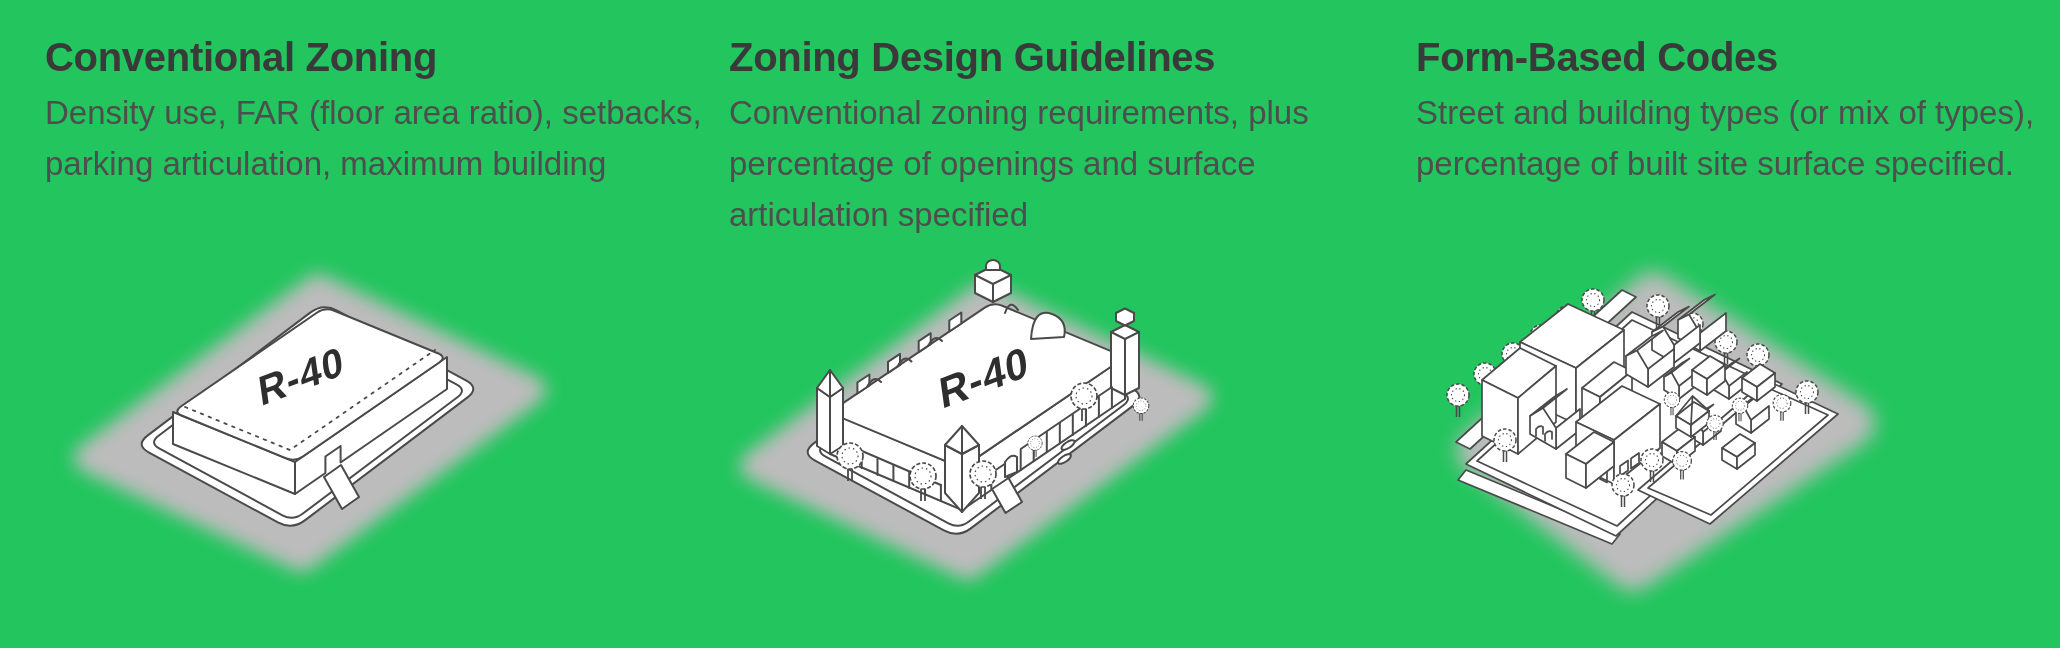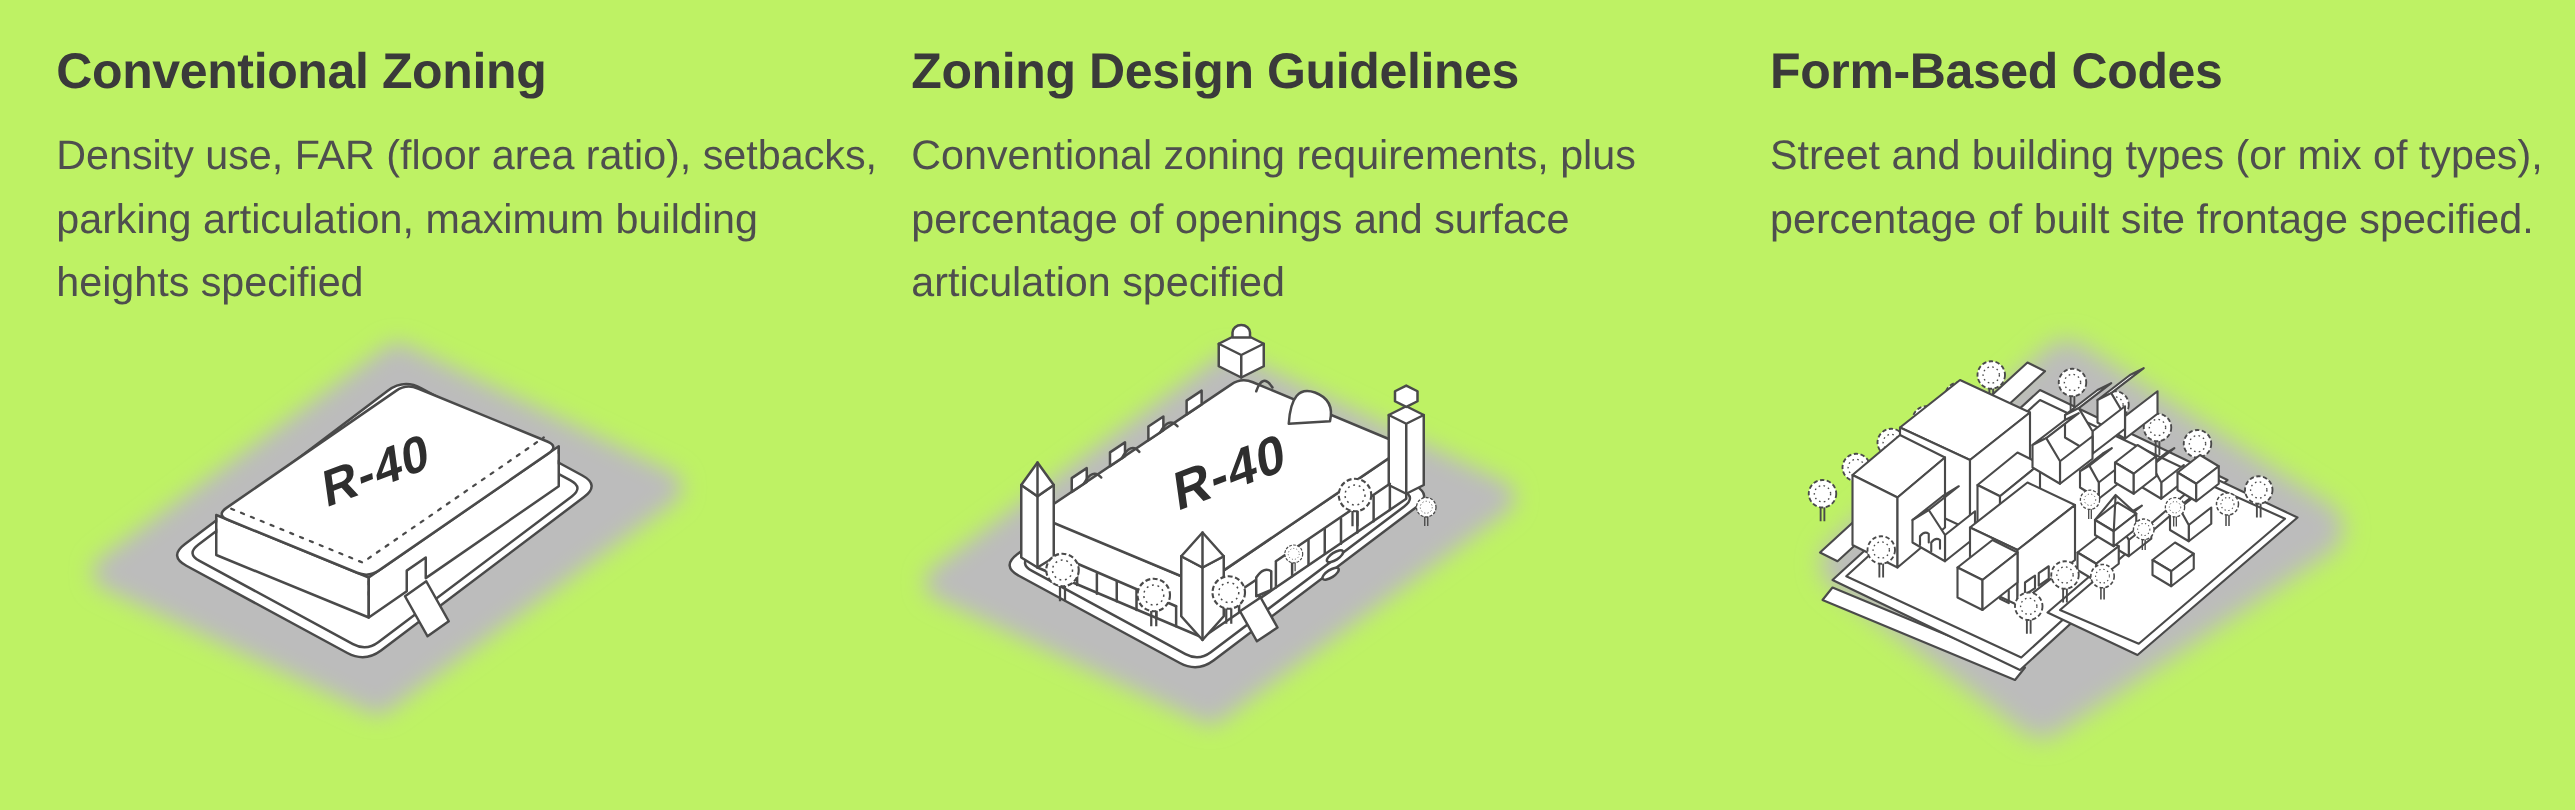--- a/index.html
+++ b/index.html
@@ -1,57 +1,56 @@
 <!DOCTYPE html>
 <html><head>
 <meta charset="utf-8">
 <style>
   html,body{margin:0;padding:0;background:#ffffff;}
   .page{
-    position:relative;width:2060px;height:648px;background:#bef264;overflow:hidden;
+    position:relative;width:2060px;height:648px;background:#22c55e;overflow:hidden;
     font-family:"Liberation Sans",sans-serif;
   }
   .col{position:absolute;top:28px;width:640px;}
   .col h2{margin:0;padding-top:6px;font-size:40px;line-height:46px;font-weight:bold;color:#3a3a3a;letter-spacing:-0.3px;}
-  .desc{margin-top:18px;font-size:33px;line-height:51px;color:#4e4e4e;}
+  .desc{margin-top:7px;font-size:33px;line-height:51px;color:#4e4e4e;}
   .desc .line{white-space:nowrap;}
   .illus{position:absolute;}
   .illus svg{display:block;overflow:visible;}
   .lineart{stroke:#4a4a4a;fill:#ffffff;stroke-width:2;stroke-linejoin:round;stroke-linecap:round;}
   .lineart3{stroke:#4a4a4a;fill:#ffffff;stroke-width:1.7;stroke-linejoin:round;stroke-linecap:round;}
   .zonelabel{font-family:"Liberation Sans",sans-serif;font-weight:bold;fill:#2e2e2e;letter-spacing:1px;}
 </style>
 </head>
 <body>
 
 <div class="page">
 
   <section class="col" style="left:45px">
     <h2>Conventional Zoning</h2>
     <div class="desc">
       <div class="line">Density use, FAR (floor area ratio), setbacks,</div>
       <div class="line">parking articulation, maximum building</div>
-      <div class="line">heights specified</div>
     </div>
   </section>
 
   <section class="col" style="left:729px">
     <h2>Zoning Design Guidelines</h2>
     <div class="desc">
       <div class="line">Conventional zoning requirements, plus</div>
       <div class="line">percentage of openings and surface</div>
       <div class="line">articulation specified</div>
     </div>
   </section>
 
   <section class="col" style="left:1416px">
     <h2>Form-Based Codes</h2>
     <div class="desc">
       <div class="line">Street and building types (or mix of types),</div>
-      <div class="line">percentage of built site frontage specified.</div>
+      <div class="line">percentage of built site surface specified.</div>
     </div>
   </section>
 
   <div class="illus" style="left:40px;top:240px">
     <svg width="640" height="345" viewBox="0 0 640 345">
       <defs>
         <filter id="blur1" x="-40%" y="-40%" width="180%" height="180%">
             <feGaussianBlur stdDeviation="9"></feGaussianBlur>
           </filter>
       </defs>

